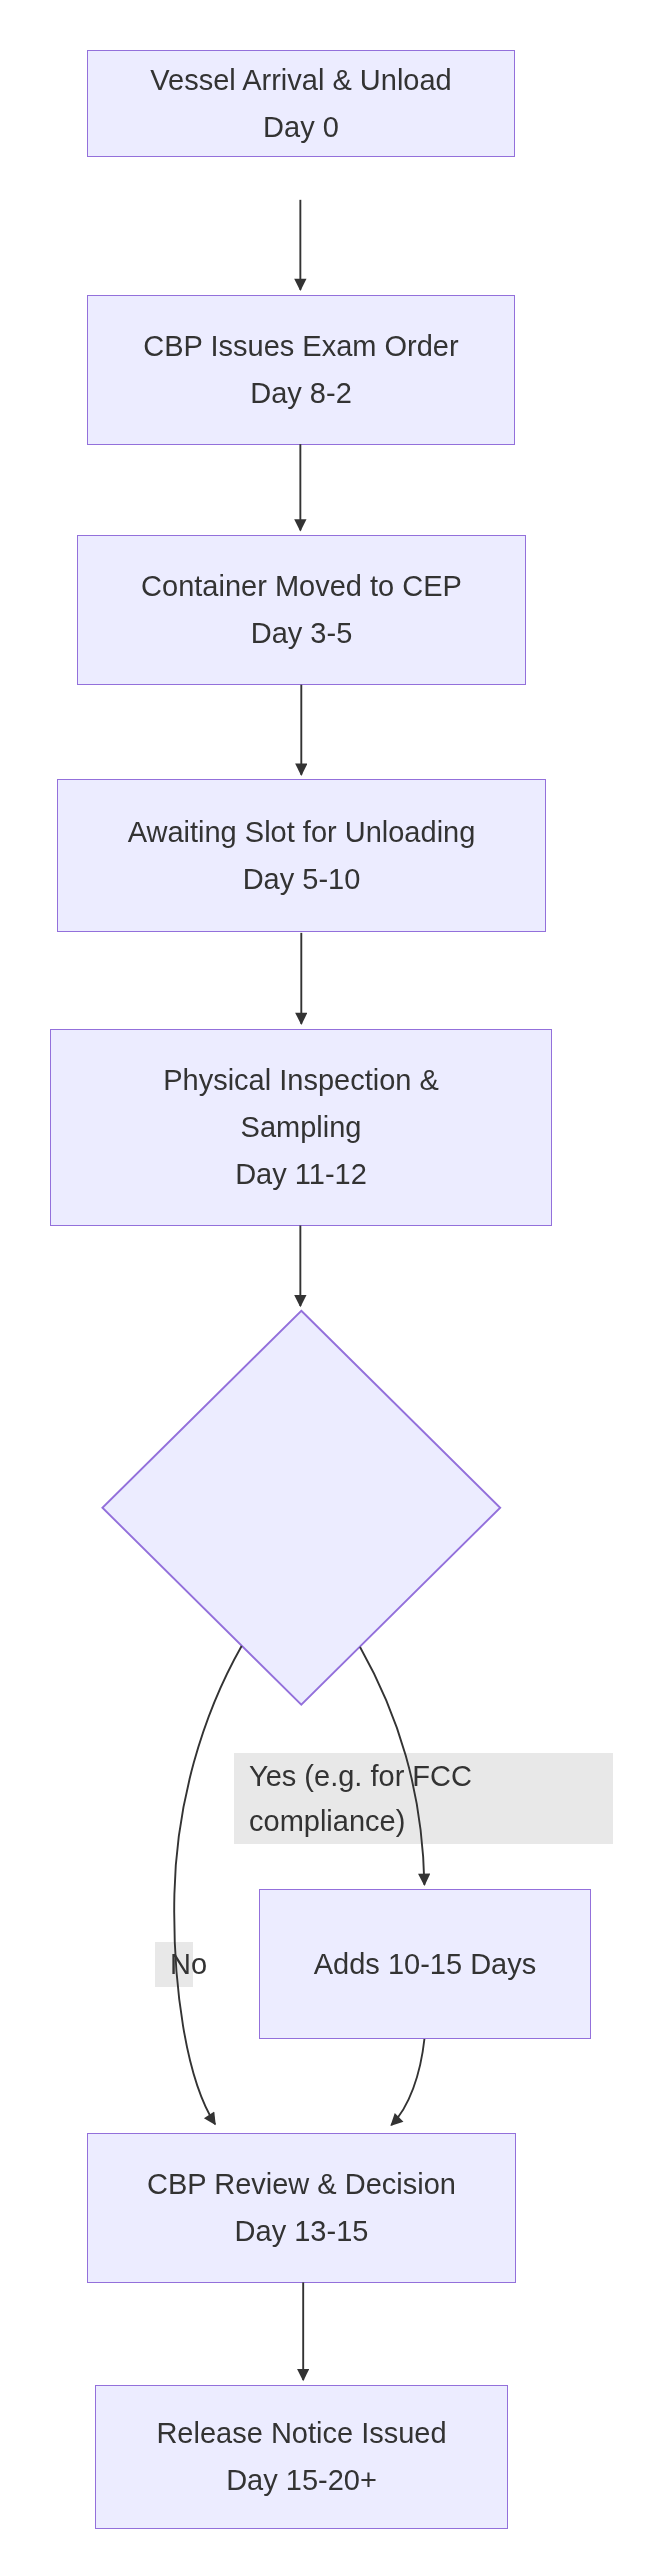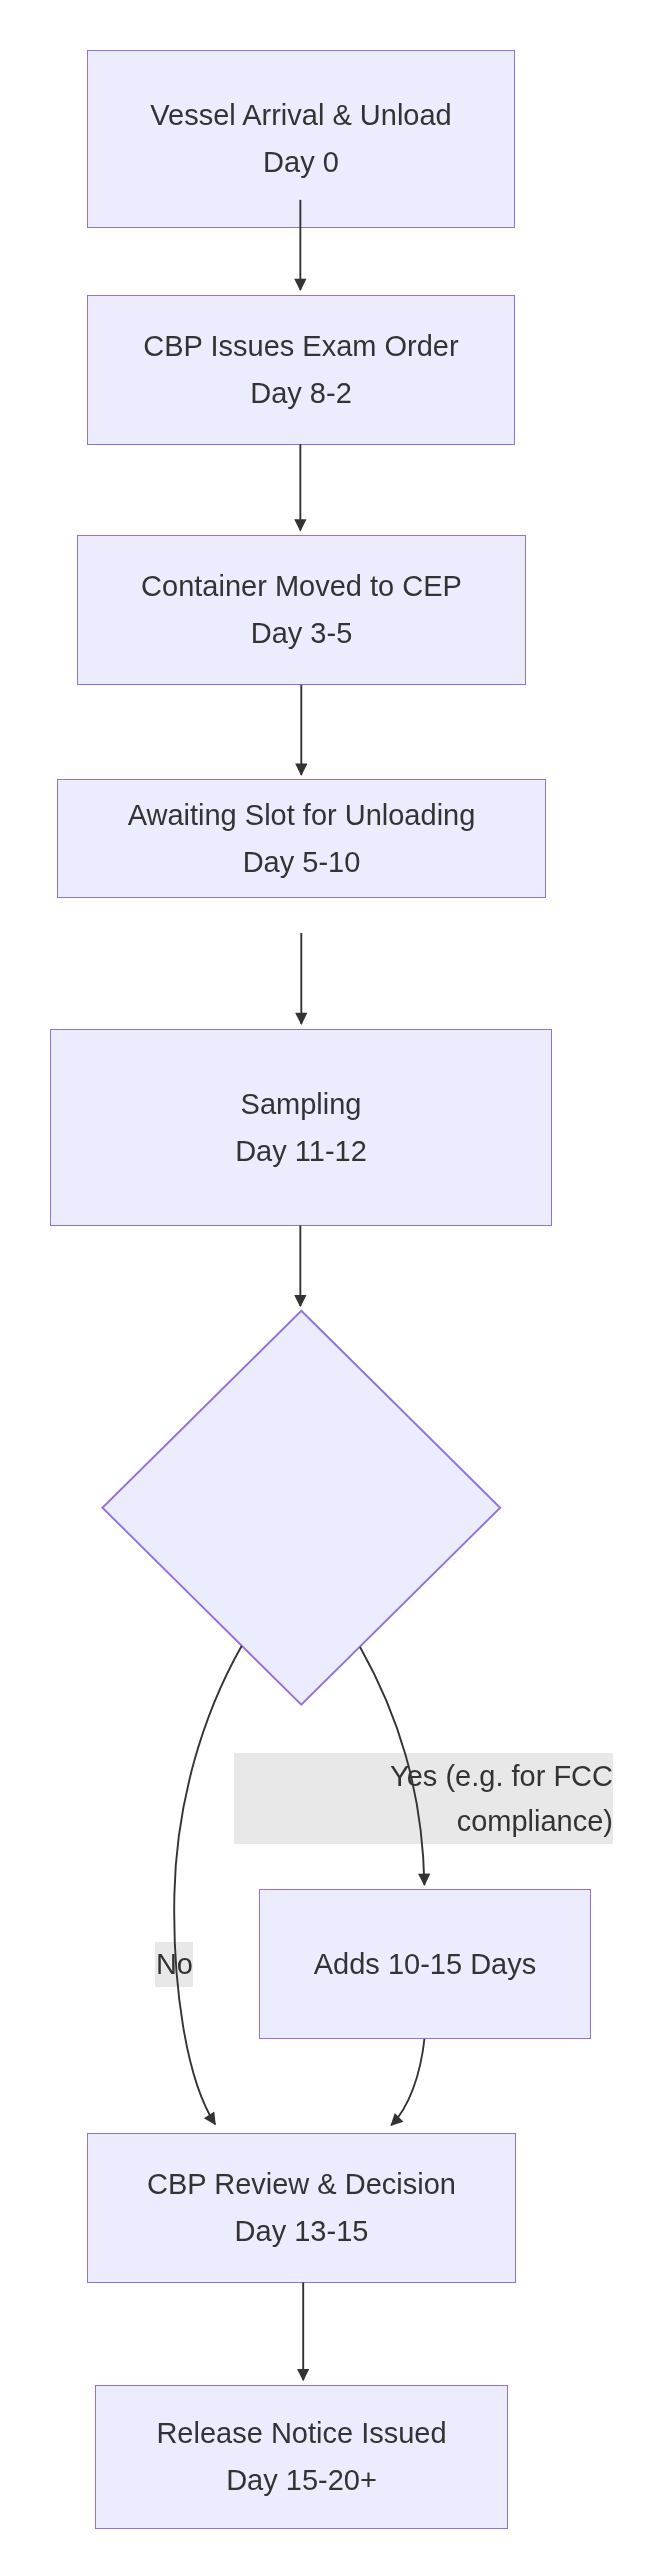--- a/index.html
+++ b/index.html
@@ -46,33 +46,33 @@
     background: transparent;
     border: none;
     z-index: 2;
   }
   .edge-label {
     position: absolute;
     box-sizing: border-box;
     background: #e8e8e8;
     display: flex;
     flex-direction: column;
-    align-items: flex-end;
+    align-items: flex-start;
     justify-content: center;
     text-align: center;
     font-size: 29px;
     line-height: 45px;
     z-index: 2;
     padding-left: 15px;
   }
   
-  #n-vessel     { left:  87px; top:   50px; width: 428px; height: 178px; }
+  #n-vessel     { left:  87px; top:   50px; width: 428px; height: 107px; }
   #n-examorder  { left:  87px; top:  295px; width: 428px; height: 150px; }
   #n-cep        { left:  77px; top:  535px; width: 449px; height: 150px; }
-  #n-awaiting   { left:  57px; top:  779px; width: 489px; height: 119px; text-align: right; }
+  #n-awaiting   { left:  57px; top:  779px; width: 489px; height: 153px; text-align: right; }
   #n-inspection { left:  50px; top: 1029px; width: 502px; height: 197px; }
   #n-lab        { left: 259px; top: 1889px; width: 332px; height: 150px; }
   #n-review     { left:  87px; top: 2133px; width: 429px; height: 150px; }
   #n-release    { left: 95px; top: 2385px; width: 413px; height: 144px; }
   #n-decision-label { left: 102px; top: 1311px; width: 398px; height: 394px; }
   #l-yes { left: 234px; top: 1753px; width: 379px; height: 91px; }
   #l-no  { left: 155px; top: 1942px; width: 38px;  height: 45px; }
 </style>
 </head>
 <body>
@@ -97,20 +97,21 @@
     <div class="line">Container Moved to CEP</div>
     <div class="line">Day 3-5</div>
   </div>
 
   <div class="node" id="n-awaiting">
     <div class="line">Awaiting Slot for Unloading</div>
     <div class="line">Day 5-10</div>
   </div>
 
   <div class="node" id="n-inspection">
+    <div class="line">Physical Inspection &amp;</div>
     <div class="line">Sampling</div>
     <div class="line">Day 11-12</div>
   </div>
 
 
   <div class="node" id="n-lab">
     <div class="line">Adds 10-15 Days</div>
   </div>
 
   <div class="node" id="n-review">

